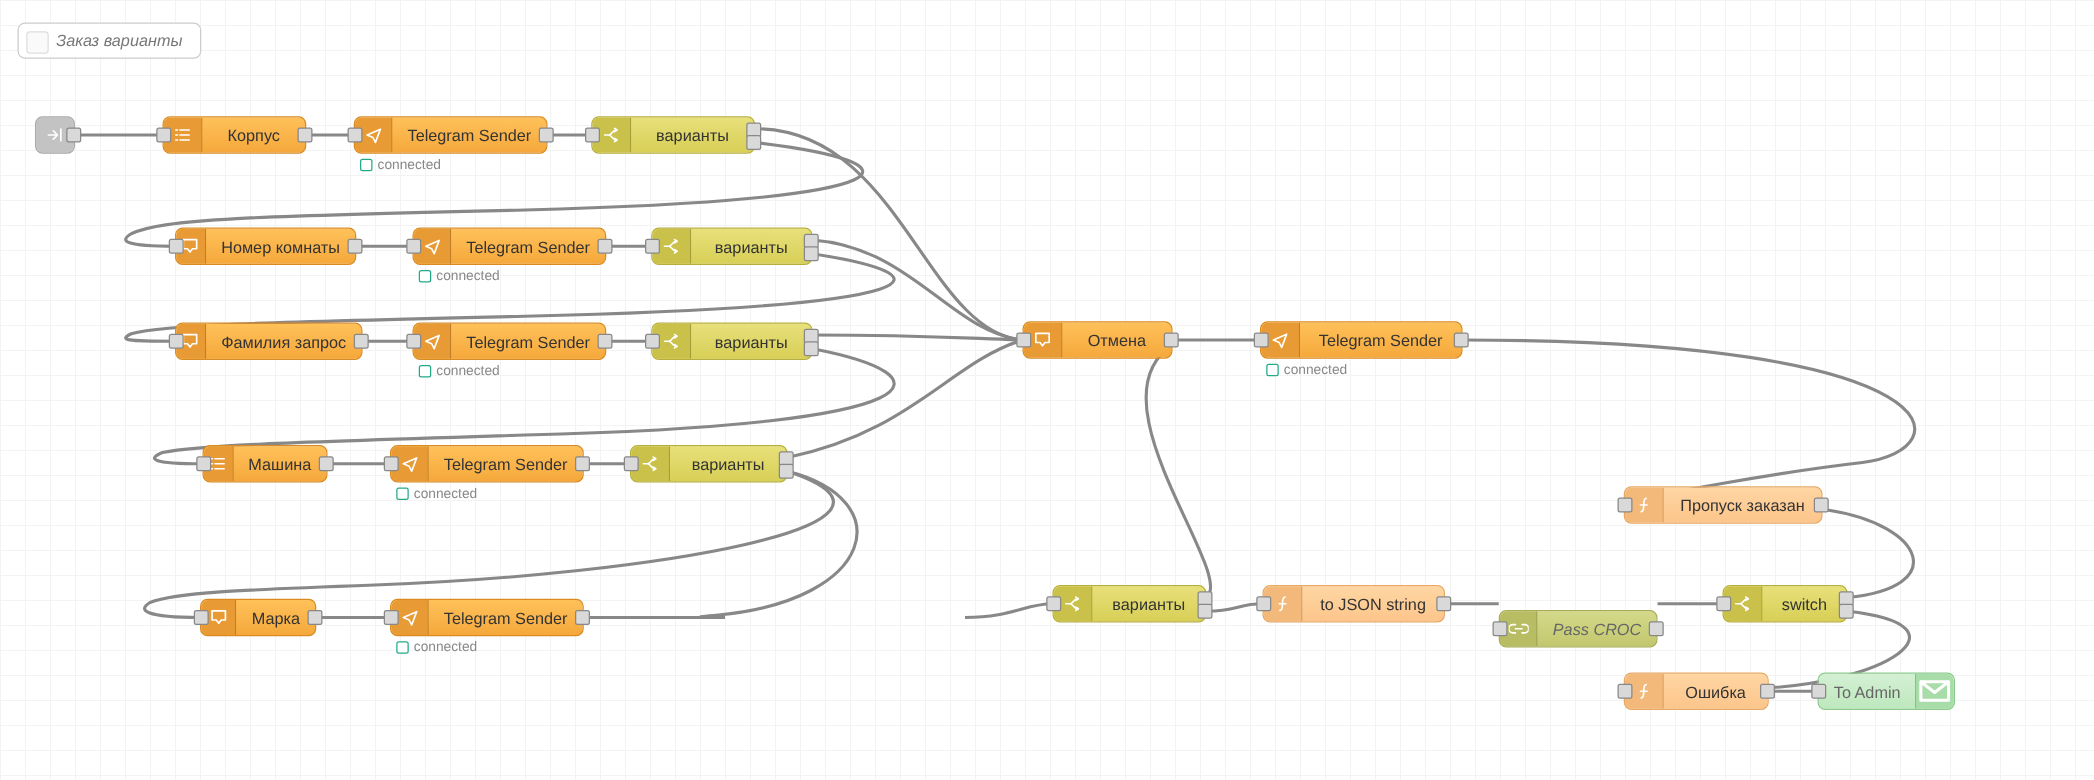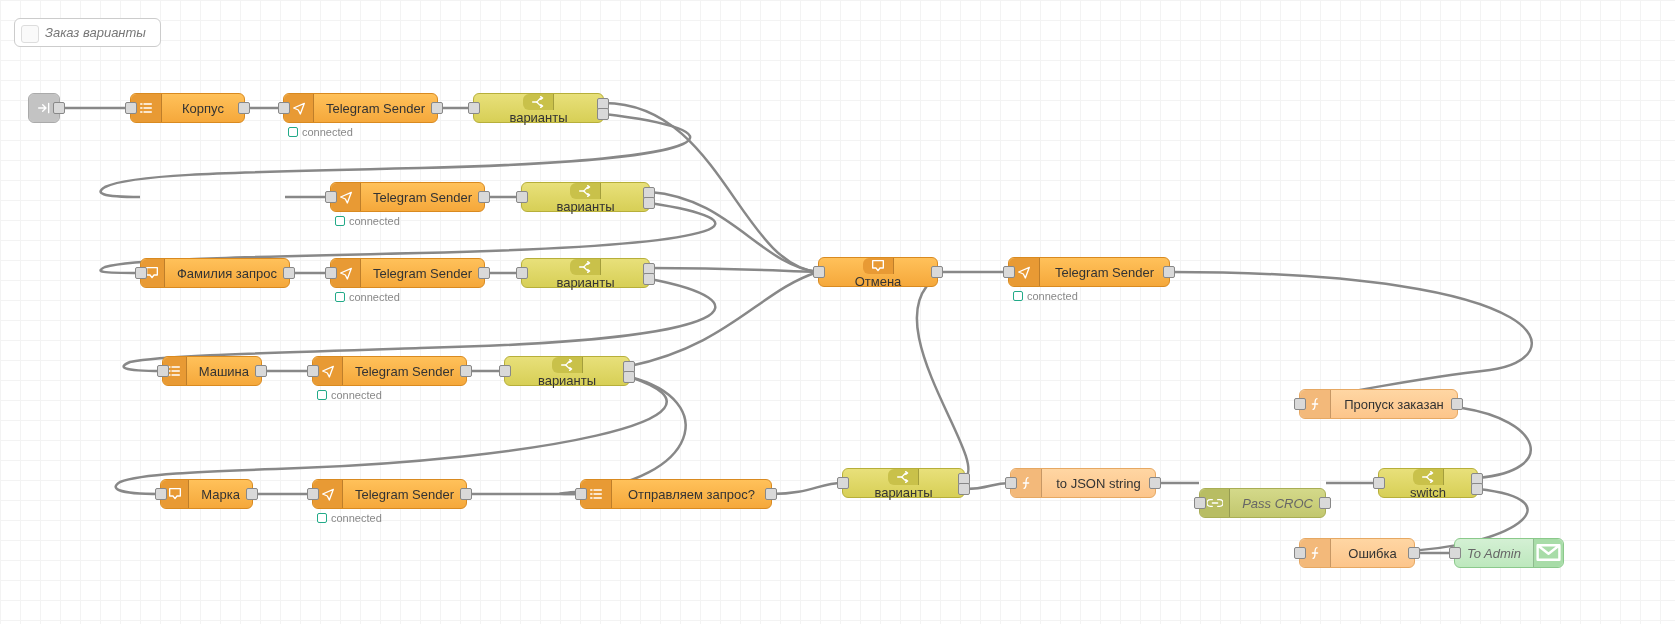--- a/index.html
+++ b/index.html
@@ -20,27 +20,27 @@
   .port{position:absolute;width:10px;height:10px;background:#d9d9d9;border:1px solid #888;border-radius:2px;top:50%;transform:translate(-50%,-50%);}
   .port.in{left:0;}
   .port.out{right:-6px;left:auto;transform:translate(0,-50%);}
   .port.out2a{right:-6px;top:35%;left:auto;transform:translate(0,-50%);}
   .port.out2b{right:-6px;top:70%;left:auto;transform:translate(0,-50%);}
   .status{position:absolute;left:4px;top:32px;font-size:11px;color:#888;display:flex;align-items:center;gap:4px;}
   .status .dot{width:8px;height:8px;border:1px solid #2a8;border-radius:2px;background:#fff;}
 
   .orange{background:linear-gradient(#ffc15a,#f5a83b);border:1px solid #d98a20;}
   .orange .icon{background:#e89a34;}
-  .yellow{background:linear-gradient(#e8e07a,#d7cf56);border:1px solid #b7af3a;flex-direction:column;}
+  .yellow{background:linear-gradient(#e8e07a,#d7cf56);border:1px solid #b7af3a;}
   .yellow .icon{background:#c9c14a;}
   .peach{background:linear-gradient(#ffd6a3,#fcc58b);border:1px solid #e6a863;}
   .peach .icon{background:#f3b97a;}
   .olive{background:linear-gradient(#d4d98a,#c2c76e);border:1px solid #a9ae55;font-style:italic;color:#666;}
   .olive .icon{background:#b8bd63;}
-  .mint{background:linear-gradient(#d4f0d4,#bde8bd);border:1px solid #8bc98b;font-style:italic;color:#666;}
+  .mint{background:linear-gradient(#d4f0d4,#bde8bd);border:1px solid #8bc98b;color:#666;}
   .mint .endicon{width:30px;height:100%;display:flex;align-items:center;justify-content:center;border-left:1px solid rgba(0,0,0,.15);border-top-right-radius:6px;border-bottom-right-radius:6px;background:#a8dca8;}
   .grey{background:#d0d0d0;border:1px solid #aaa;}
   .grey .icon{background:#c3c3c3;border-right:none;width:100%;border-radius:6px;}
 
   
   .starter{width:32px;}
 
   
   .ic-str{stroke:#fff;stroke-width:2;fill:none;stroke-linecap:round;stroke-linejoin:round;}
 </style>
@@ -152,20 +152,30 @@
         <svg viewBox="0 0 24 24">
           <path class="ic-str" d="M4 12h5M9 12c4 0 4-6 9-6M9 12c4 0 4 6 9 6M16 4l3 2-3 2M16 16l3 2-3 2"></path>
         </svg>
       </div>
   <div class="label">варианты</div>
   <div class="port in"></div>
       <div class="port out2a"></div>
       <div class="port out2b"></div>
 </div>
 
+<div class="node orange" style="left:140px;top:182px;width:145px;">
+  <div class="icon">
+        <svg viewBox="0 0 24 24">
+          <path class="ic-str" d="M20 4H4v11h5l3 4 3-4h5z"></path>
+        </svg>
+      </div>
+  <div class="label">Номер комнаты</div>
+  <div class="port in"></div>
+      <div class="port out"></div>
+</div>
 <div class="node orange" style="left:330px;top:182px;width:155px;">
   <div class="icon">
         <svg viewBox="0 0 24 24">
           <path class="ic-str" d="M4 12l16-7-6 16-3-6z"></path>
         </svg>
       </div>
   <div class="label">Telegram Sender</div>
   <div class="port in"></div>
       <div class="port out"></div>
   <div class="status">
@@ -274,43 +284,33 @@
         </svg>
       </div>
   <div class="label">Telegram Sender</div>
   <div class="port in"></div>
       <div class="port out"></div>
   <div class="status">
         <span class="dot"></span>
         <span>connected</span>
       </div>
 </div>
-<div class="node orange" style="left:580px;top:479px;width:192px;">
-  <div class="icon">
-        <svg viewBox="0 0 24 24">
-          <path class="ic-str" d="M4 6h2M9 6h11M4 12h2M9 12h11M4 18h2M9 18h11"></path>
-        </svg>
-      </div>
-  <div class="label">Отправляем запрос?</div>
-  <div class="port in"></div>
-      <div class="port out"></div>
-</div>
 <div class="node yellow" style="left:842px;top:468px;width:123px;">
   <div class="icon">
         <svg viewBox="0 0 24 24">
           <path class="ic-str" d="M4 12h5M9 12c4 0 4-6 9-6M9 12c4 0 4 6 9 6M16 4l3 2-3 2M16 16l3 2-3 2"></path>
         </svg>
       </div>
   <div class="label">варианты</div>
   <div class="port in"></div>
       <div class="port out2a"></div>
       <div class="port out2b"></div>
 </div>
 
-<div class="node orange" style="left:818px;top:257px;width:120px;flex-direction:column;">
+<div class="node orange" style="left:818px;top:257px;width:120px;">
   <div class="icon">
         <svg viewBox="0 0 24 24">
           <path class="ic-str" d="M20 4H4v11h5l3 4 3-4h5z"></path>
         </svg>
       </div>
   <div class="label">Отмена</div>
   <div class="port in"></div>
       <div class="port out"></div>
 </div>
 <div class="node orange" style="left:1008px;top:257px;width:162px;">

